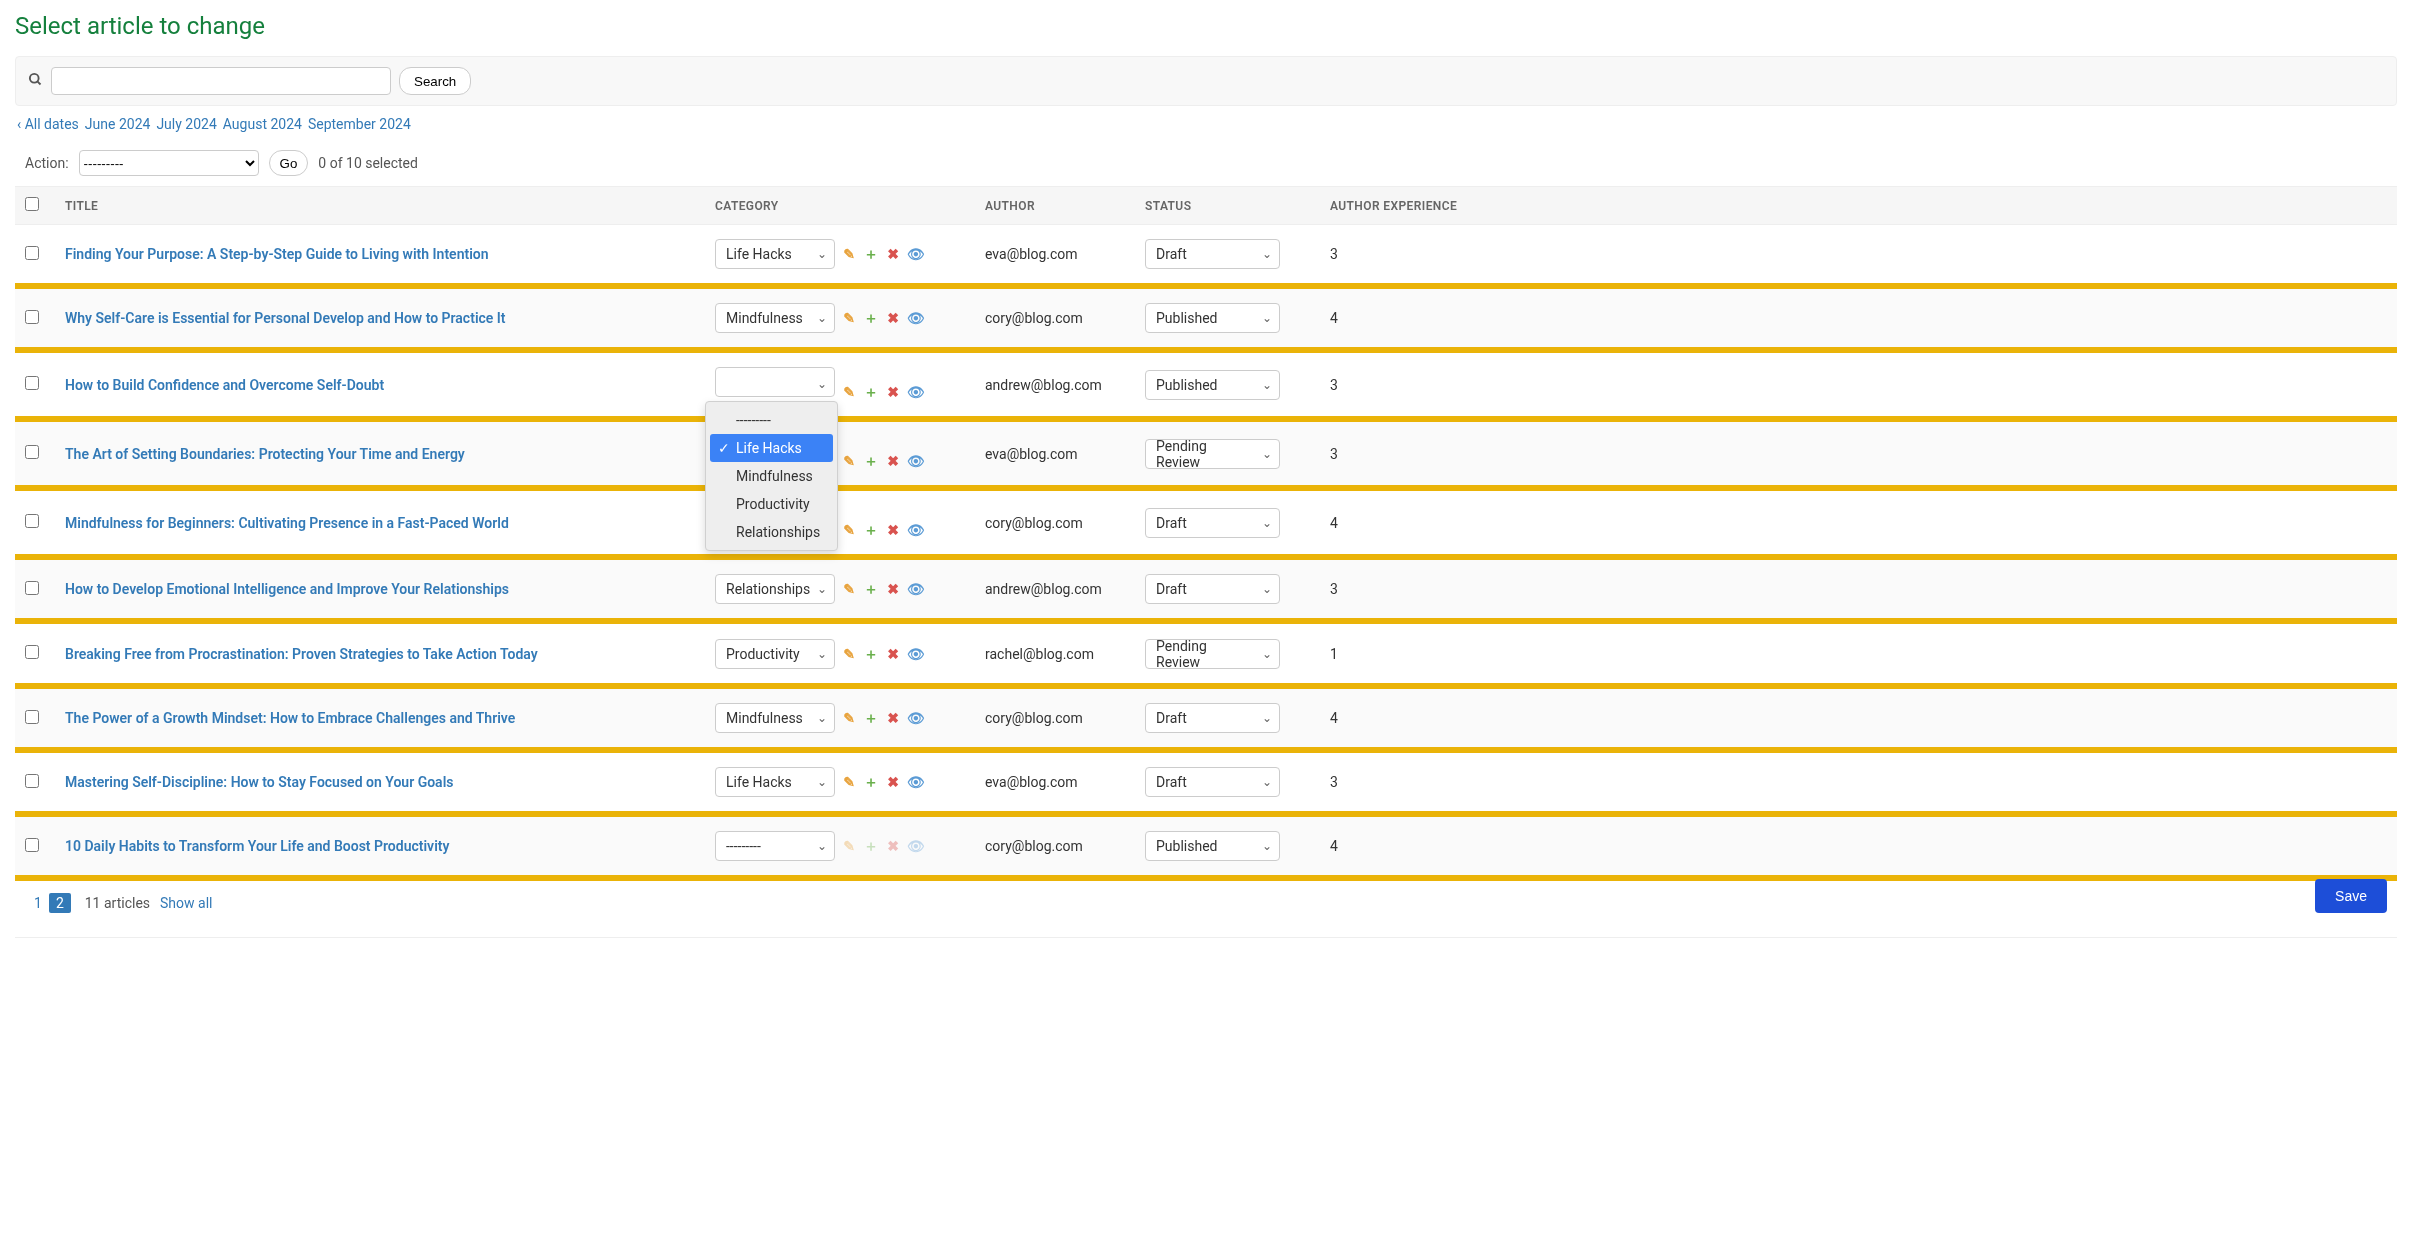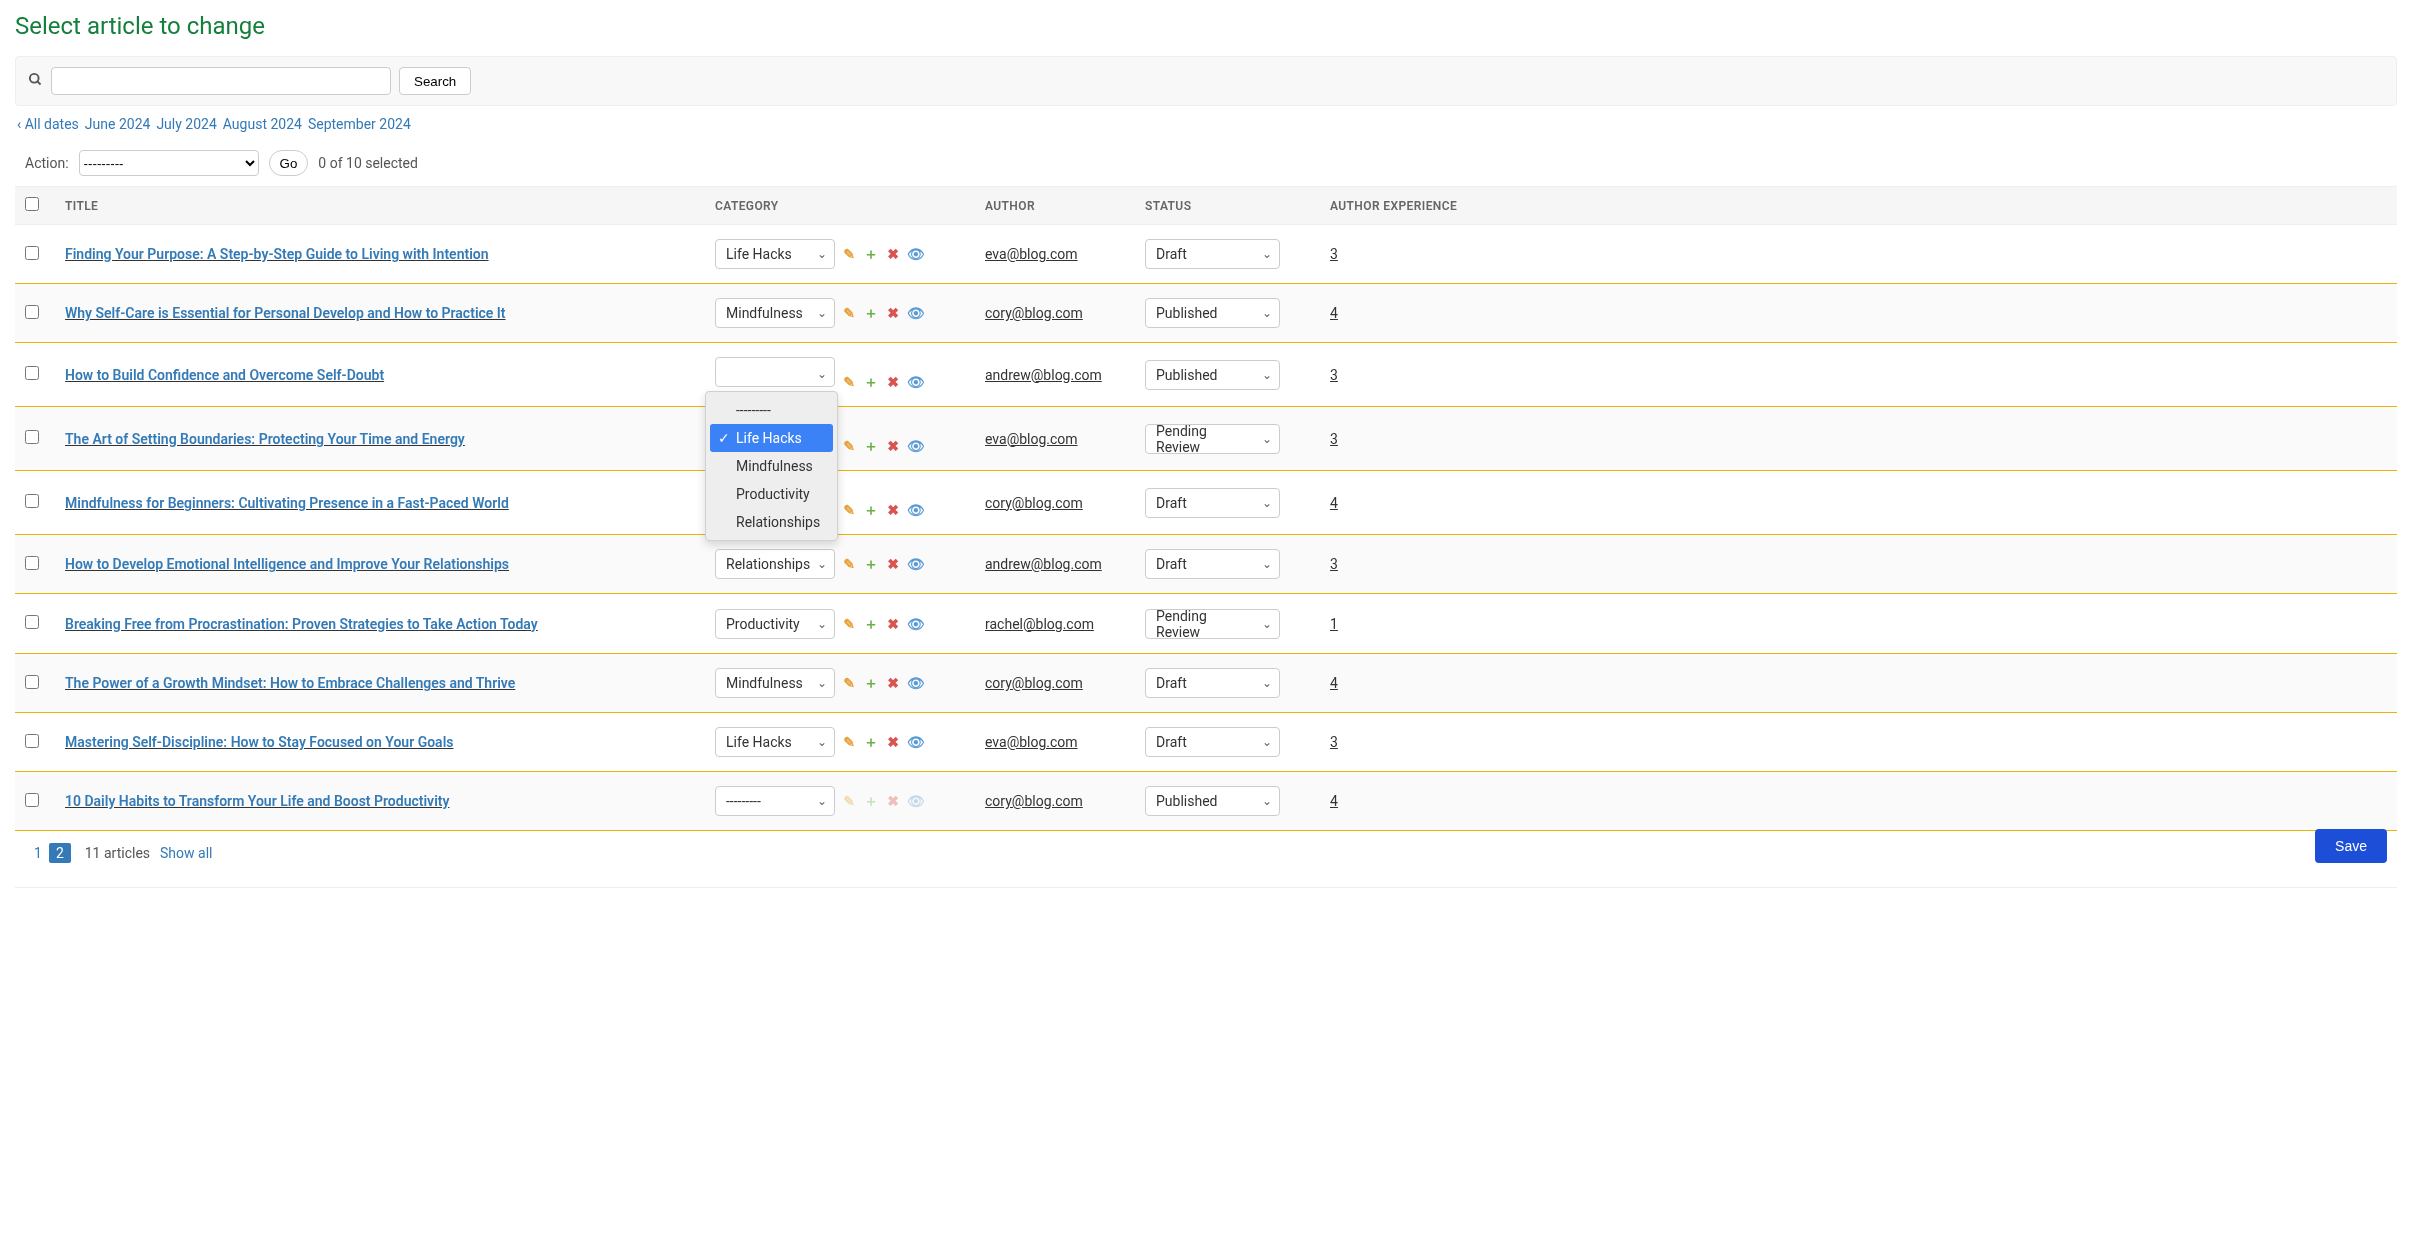--- a/index.html
+++ b/index.html
@@ -1,29 +1,29 @@
 <!DOCTYPE html>
 <html><head>
 <meta charset="utf-8">
 <style>
 * { box-sizing: border-box; margin: 0; padding: 0; }
 body { font-family: -apple-system, "Segoe UI", Roboto, "Helvetica Neue", Arial, sans-serif; font-size: 14px; color: #333; background: #fff; padding: 0 15px 40px; }
 h1 { font-size: 24px; font-weight: 400; color: #15803d; padding: 12px 0 16px; }
 .toolbar { background: #f8f8f8; border: 1px solid #eee; border-radius: 4px; padding: 10px 12px; display: flex; align-items: center; gap: 8px; }
 .toolbar .mag { color: #555; font-size: 15px; }
 .toolbar input[type=text] { width: 340px; height: 28px; border: 1px solid #ccc; border-radius: 4px; padding: 0 8px; background: #fff; }
-.toolbar button { height: 28px; padding: 4px 14px; border: 1px solid #ccc; border-radius: 4px; background: #fff; cursor: pointer; }
+.toolbar button { height: 28px; padding: 4px 14px; border: 1px solid #ccc; border-radius: 12px; background: #fff; cursor: pointer; }
 .datebar { padding: 10px 2px; }
 .datebar a { color: #337ab7; text-decoration: none; margin-right: 6px; }
 .actionsbar { padding: 8px 10px 10px; display: flex; align-items: center; gap: 10px; color: #555; }
 .actionsbar select { height: 26px; border: 1px solid #ccc; border-radius: 4px; min-width: 180px; background: #fff; }
 .actionsbar button { height: 26px; padding: 0 10px; border: 1px solid #ccc; border-radius: 13px; background: #fff; cursor: pointer; }
 table { width: 100%; border-collapse: collapse; }
 thead th { background: #f6f6f6; border-top: 1px solid #eee; border-bottom: 1px solid #eee; text-align: left; font-size: 12px; font-weight: 600; color: #666; letter-spacing: 0.4px; padding: 10px 10px; }
-tbody td { padding: 14px 10px; border-bottom: 1px solid #eab308; vertical-align: middle; color: #333; text-decoration: underline; }
+tbody td { padding: 14px 10px; border-bottom: 6px solid #eab308; vertical-align: middle; color: #333; }
 tbody tr:nth-child(even) { background: #fafafa; }
 td.title a { color: #337ab7; font-weight: 600; text-decoration: none; }
 .sel { width: 120px; height: 30px; border: 1px solid #ccc; border-radius: 4px; background: #fff; padding: 0 26px 0 10px; appearance: none; position: relative; display: inline-flex; align-items: center; cursor: pointer; }
 .selwrap { position: relative; display: inline-block; }
 .selwrap .chev { position: absolute; right: 8px; top: 50%; transform: translateY(-50%); pointer-events: none; color: #666; font-size: 12px; }
 .status-sel { width: 135px; }
 .iconbtn { display: inline-block; width: 16px; text-align: center; margin-left: 6px; cursor: pointer; font-weight: bold; }
 .iconbtn.edit { color: #e8a33d; }
 .iconbtn.add { color: #6ab04c; font-size: 15px; }
 .iconbtn.del { color: #d9534f; }

